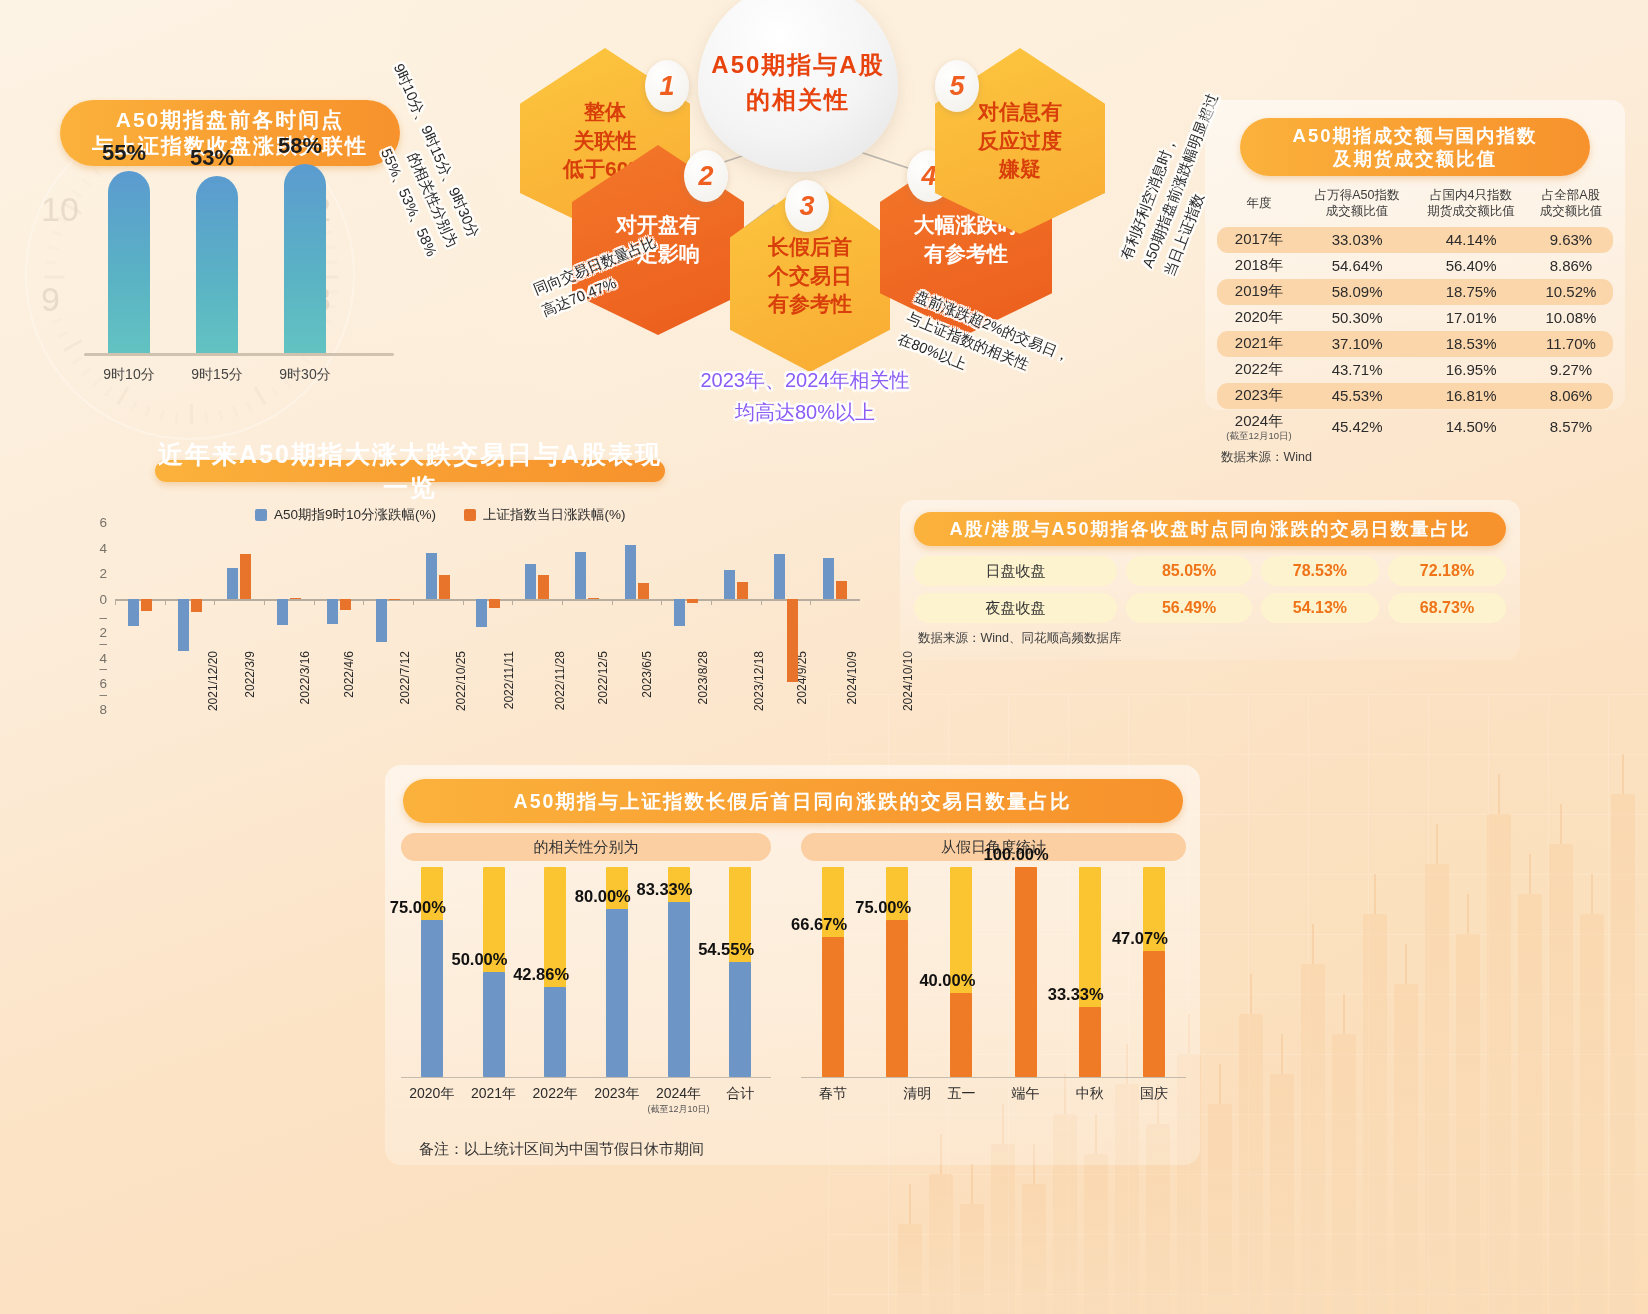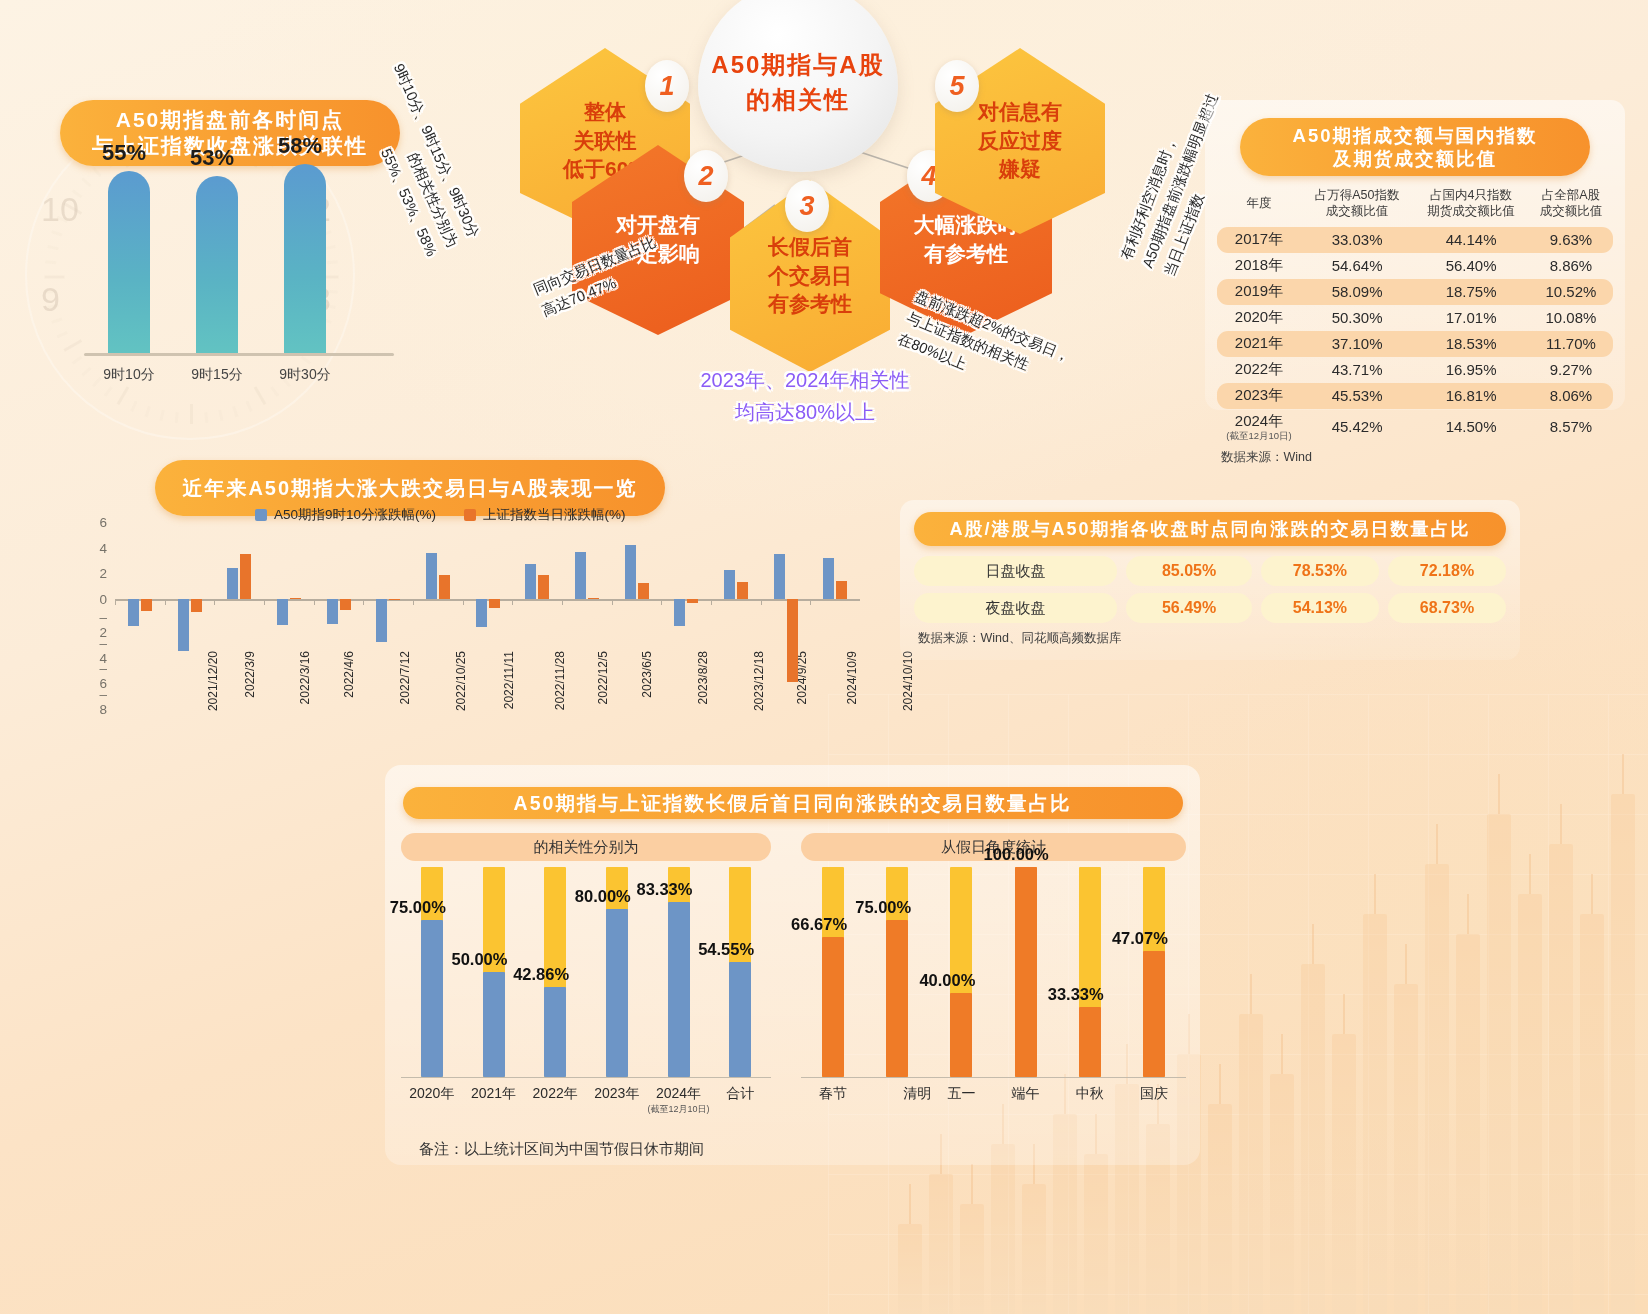--- a/index.html
+++ b/index.html
@@ -90,21 +90,21 @@
   table.vt th{font-size:12.5px;color:#3a3a3a;font-weight:normal;line-height:1.3;padding:3px 2px 7px;}
   table.vt td{font-size:15px;color:#2b2b2b;text-align:center;padding:3.5px 2px;}
   table.vt tr.alt td{background:#fbd6ab;}
   table.vt tr.alt td:first-child{border-radius:11px 0 0 11px;}
   table.vt tr.alt td:last-child{border-radius:0 11px 11px 0;}
   .sub-small{font-size:9.5px;color:#555;display:block;line-height:1;}
   .src{font-size:12.5px;color:#3d3d3d;margin-top:5px;padding-left:4px;}
 
   
   #panel-bigbars{left:40px;top:450px;width:840px;height:320px;}
-  #panel-bigbars .pill-title{position:absolute;left:115px;top:10px;width:510px;height:56px;font-size:20px;}
+  #panel-bigbars .pill-title{position:absolute;left:115px;top:10px;width:510px;height:22px;font-size:25px;}
   .legend{position:absolute;left:215px;top:56px;display:flex;gap:28px;align-items:center;}
   .legend .li{display:flex;align-items:center;gap:7px;font-size:13.5px;color:#2b2b2b;}
   .legend .sw{width:12px;height:12px;border-radius:2px;}
   .plot{position:absolute;left:75px;top:72px;width:745px;height:180px;}
   .zeroline{position:absolute;left:0;width:100%;height:1.4px;background:#b7ad9e;}
   .ytick{position:absolute;right:100%;margin-right:8px;transform:translateY(-50%);font-size:13.5px;color:#767269;}
   .tickmark{position:absolute;width:1px;height:6px;background:#b7ad9e;}
   .dbar{position:absolute;width:11px;}
   .dbar.b{background:#6d95c6;}
   .dbar.o{background:#e8742b;}
@@ -122,21 +122,21 @@
   .ss-c{height:30px;border-radius:15px;background:#fdf3ce;font-size:16px;
         display:flex;align-items:center;justify-content:center;font-weight:bold;color:#ef7318;}
   .ss-c.lbl{color:#333;font-weight:normal;font-size:15px;}
   .w1{width:210px;} .w2{width:130px;} .w3{width:122px;} .w4{width:122px;}
   #panel-sameside .src{margin-top:6px;}
 
   
   #panel-holiday{left:385px;top:765px;width:815px;height:400px;
      background:linear-gradient(180deg,rgba(255,255,255,.55),rgba(255,255,255,.25));
      border-radius:16px;padding:14px 16px;}
-  #panel-holiday .pill-title{width:780px;height:32px;margin:8px auto 14px;font-size:19.5px;}
+  #panel-holiday .pill-title{width:780px;height:44px;margin:0 auto 14px;font-size:19.5px;}
   .subhead{height:28px;border-radius:14px;background:#fbcfa2;color:#333;font-size:15px;
      display:flex;align-items:center;justify-content:center;}
   .hbar-track{position:absolute;bottom:0;width:22px;background:#fbc431;border-radius:1px;}
   .hbar-fill{position:absolute;bottom:0;width:22px;border-radius:1px;}
   .hlab{position:absolute;font-size:16.5px;font-weight:bold;color:#111;white-space:nowrap;}
   .haxis{position:absolute;height:1.4px;background:#c4bbac;}
   .hxl{position:absolute;font-size:14px;color:#2b2b2b;text-align:center;white-space:nowrap;}
   .hxl small{display:block;font-size:9px;color:#555;}
   .note{position:absolute;font-size:15px;color:#333;}
 </style>

